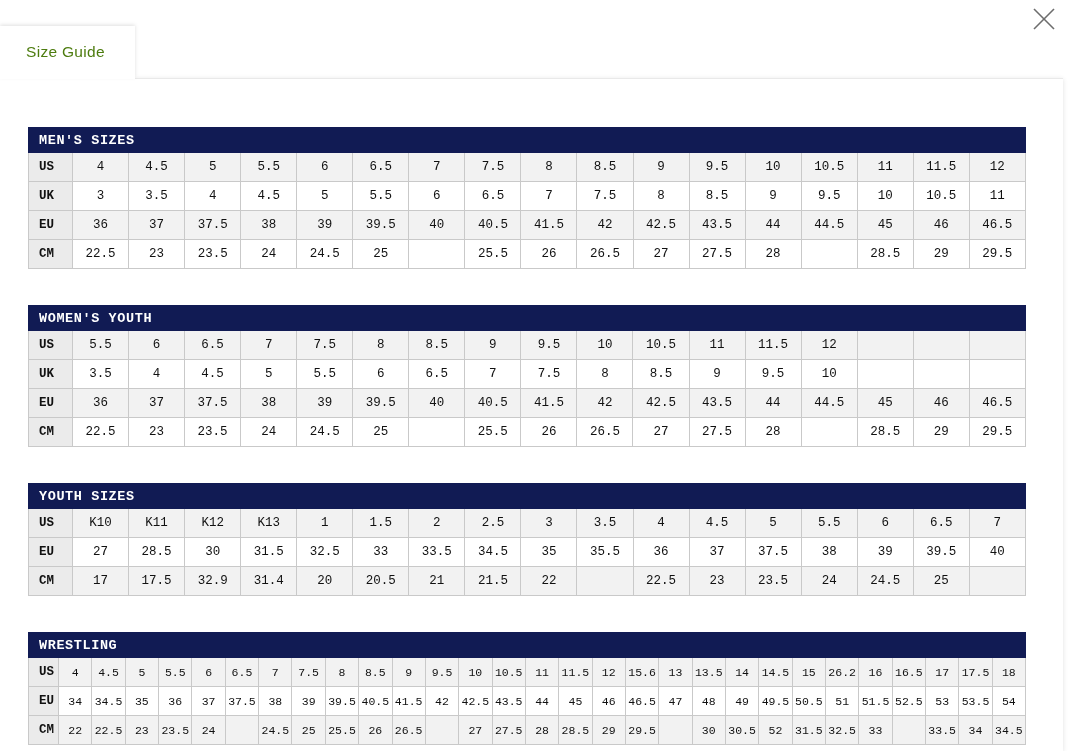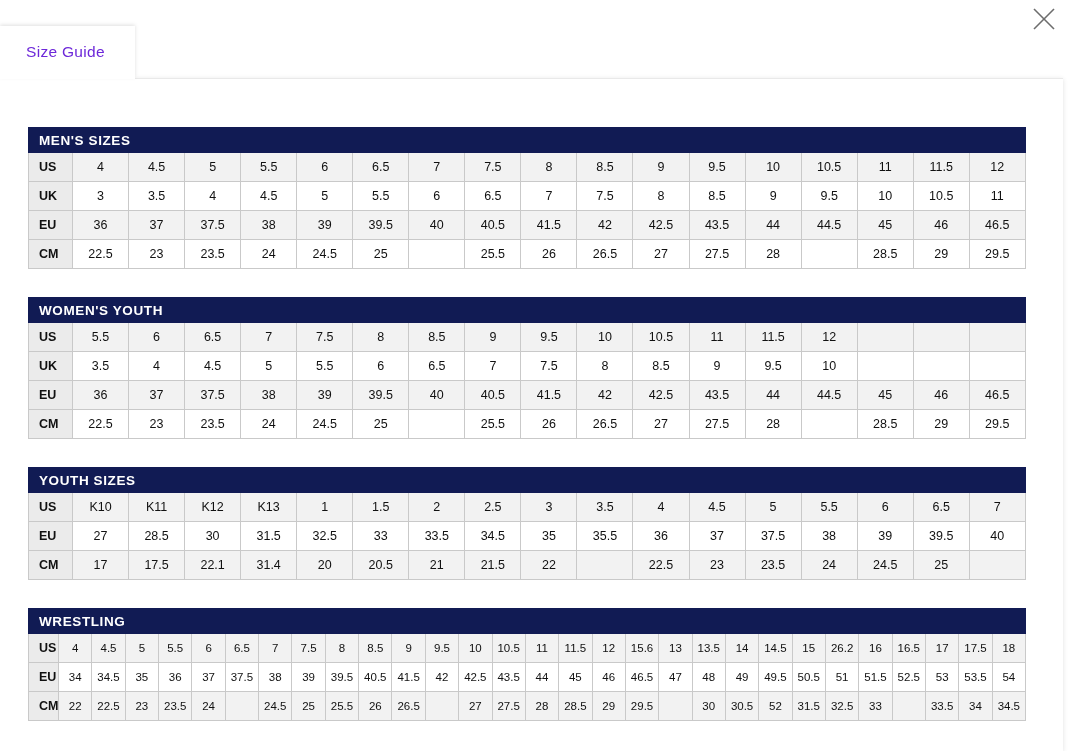--- a/index.html
+++ b/index.html
@@ -39,21 +39,21 @@
     align-items: flex-end;
   }
   .tab {
     position: relative;
     height: 52px;
     padding: 0 30px 0 26px;
     display: flex;
     align-items: center;
     font-size: 15.5px;
     letter-spacing: .3px;
-    color: #6d28d9;
+    color: #4d7c0f;
     background: #ffffff;
     cursor: pointer;
   }
   .tab.active {
     z-index: 3;
     box-shadow: 0 -1px 4px rgba(0,0,0,0.13);
   }
   .tab.inactive {
     background: #fbfbfb;
     color: #1f1f1f;
@@ -86,22 +86,23 @@
   .tables {
     position: absolute;
     top: 48px;
     left: 28px;
     right: 36px;
   }
 
   table.size-table {
     border-collapse: collapse;
     width: 997px;
-    margin-bottom: 28px;
+    margin-bottom: 36px;
     table-layout: fixed;
+    font-family: Liberation Mono, monospace;
   }
   table.size-table td,
   table.size-table th {
     border: 1px solid #c9c9c9;
     text-align: center;
     font-size: 12.5px;
     color: #111111;
     height: 29px;
     padding: 0 2px;
     white-space: nowrap;
@@ -478,21 +479,21 @@
               <td class="val">37.5</td>
               <td class="val">38</td>
               <td class="val">39</td>
               <td class="val">39.5</td>
               <td class="val">40</td>
             </tr>
             <tr>
               <td class="rowlabel">CM</td>
               <td class="val">17</td>
               <td class="val">17.5</td>
-              <td class="val">22.1</td>
+              <td class="val">32.9</td>
               <td class="val">31.4</td>
               <td class="val">20</td>
               <td class="val">20.5</td>
               <td class="val">21</td>
               <td class="val">21.5</td>
               <td class="val">22</td>
               <td class="val">&nbsp;</td>
               <td class="val">22.5</td>
               <td class="val">23</td>
               <td class="val">23.5</td>

